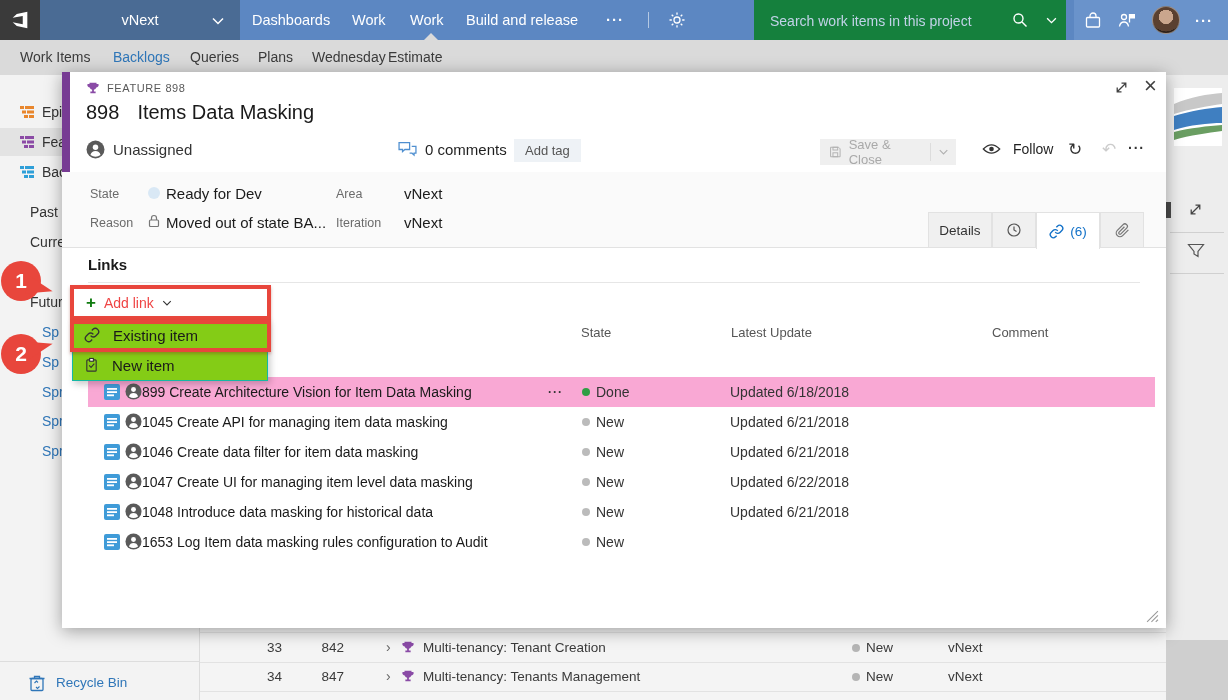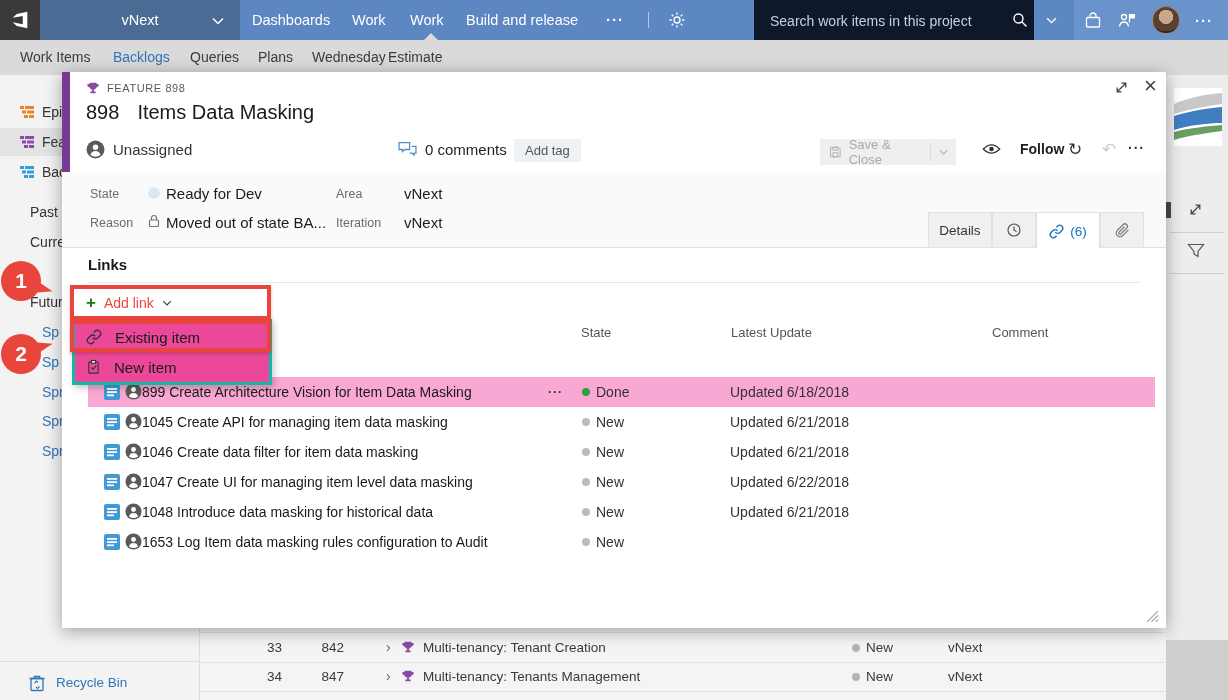--- a/index.html
+++ b/index.html
@@ -9,21 +9,21 @@
 
   
   .topnav{left:0;top:0;width:1228px;height:40px;background:#5c87c2;z-index:5;}
   .logo-box{left:0;top:0;width:40px;height:40px;background:#3a3a3a;display:flex;align-items:center;justify-content:center;}
   .project-tab{left:40px;top:0;width:200px;height:40px;background:#4a6b94;color:#fff;}
   .project-name{left:0;top:0;width:200px;height:40px;line-height:40px;text-align:center;font-size:14.5px;color:#fff;}
   .project-chevron{left:172px;top:17px;}
   .navitem{top:0;height:40px;line-height:40px;color:#fff;font-size:14.5px;white-space:nowrap;}
   .nav-divider{left:648px;top:12px;width:1px;height:16px;background:rgba(255,255,255,.55);}
   .work-caret{left:424px;top:33px;width:0;height:0;border-left:7px solid transparent;border-right:7px solid transparent;border-bottom:7px solid #dadada;}
-  .search-box{left:754px;top:0;width:280px;height:40px;background:#0f172a;}
+  .search-box{left:754px;top:0;width:312px;height:40px;background:#15803d;}
   .search-box input{position:absolute;left:14px;top:0;width:236px;height:40px;background:transparent;border:none;outline:none;color:#fff;font-size:14px;font-family:"Liberation Sans",sans-serif;}
   .search-box input::placeholder{color:#c2d2e8;}
   .right-icons{left:1074px;top:0;width:154px;height:40px;background:#6a93cb;display:flex;align-items:center;gap:15px;padding-left:10px;box-sizing:border-box;}
   .avatar-photo{width:26px;height:26px;border-radius:50%;background:radial-gradient(circle at 50% 38%, #caa68d 0 34%, #5a4030 35% 70%, #2e2119 71%);border:1px solid rgba(255,255,255,.4);}
   .more-glyph{color:#fff;font-size:15px;letter-spacing:1px;font-weight:bold;}
 
   
   .subnav{left:0;top:40px;width:1228px;height:35px;background:#dadada;z-index:4;}
   .subnav .navitem2{top:0;height:35px;line-height:35px;font-size:14px;color:#3b3b3b;}
   .subnav .active{color:#2f76b8;}
@@ -66,40 +66,40 @@
   .title-row{left:24px;top:29px;height:28px;font-size:20px;color:#1a1a1a;white-space:nowrap;}
   .title-row .wid{margin-right:18px;}
   .meta-row{left:0;top:64px;width:1104px;height:32px;}
   .assigned{left:24px;top:4px;display:flex;align-items:center;gap:8px;font-size:15px;color:#333;}
   .comments{left:336px;top:5px;display:flex;align-items:center;gap:8px;font-size:15px;color:#1f1f1f;}
   .add-tag{left:452px;top:3px;background:#eef2f6;color:#555;font-size:13px;padding:4px 11px;cursor:pointer;}
   .save-btn{left:758px;top:3px;width:136px;height:26px;background:#efefef;color:#a9a9a9;font-size:13px;display:flex;align-items:center;cursor:default;}
   .save-btn .ic{margin:0 7px 0 9px;}
   .save-btn .split{width:1px;height:18px;background:#dcdcdc;margin-left:10px;}
   .save-btn .caret{margin:0 8px;}
-  .follow-btn{left:920px;top:5px;display:flex;align-items:center;gap:19px;font-size:14px;color:#1f1f1f;cursor:pointer;font-weight:bold;}
+  .follow-btn{left:920px;top:5px;display:flex;align-items:center;gap:12px;font-size:14px;color:#1f1f1f;cursor:pointer;}
   .icon-btn{top:3px;font-size:17px;color:#333;cursor:pointer;}
   .icon-btn.disabled{color:#ccc;cursor:default;}
   .hdr-more{left:1066px;top:4px;color:#333;font-size:14px;letter-spacing:1px;font-weight:bold;cursor:pointer;}
 
   
   .band{left:0;top:100px;width:1104px;height:76px;background:#fafafa;border-bottom:1px solid #e2e2e2;box-sizing:border-box;}
   .f-label{position:absolute;font-size:12.5px;color:#6b6b6b;}
   .f-value{position:absolute;font-size:15px;color:#1b1b1b;font-weight:500;}
   .state-dot-field{position:absolute;left:86px;top:15px;width:12px;height:12px;border-radius:50%;background:#d9e8f5;}
   .tab{position:absolute;top:40px;height:36px;box-sizing:border-box;border:1px solid #e2e2e2;background:#f0f0f0;display:flex;align-items:center;justify-content:center;gap:6px;font-size:13.5px;color:#333;cursor:pointer;}
   .tab.active{background:#fff;height:37px;border-bottom:none;color:#1271c8;}
 
   
   .links-heading{left:26px;top:184px;font-size:15px;font-weight:bold;color:#1a1a1a;}
   .links-rule{left:26px;top:210px;width:1052px;height:1px;background:#e6e6e6;}
   .addlink-btn{left:12px;top:214px;height:33px;display:flex;align-items:center;gap:8px;padding-left:12px;cursor:pointer;z-index:26;}
   .addlink-btn .plus{color:#107c10;font-size:17px;font-weight:bold;line-height:1;}
   .addlink-btn .lbl{font-size:14px;color:#ef4444;}
-  .menu{left:10px;top:247px;width:194px;background:#ec4899;border:3px solid #14b8a6;box-shadow:2px 3px 7px rgba(0,0,0,.22);z-index:25;}
+  .menu{left:10px;top:247px;width:194px;background:#84cc16;border:1px solid #14b8a6;box-shadow:2px 3px 7px rgba(0,0,0,.22);z-index:25;}
   .menu-item{height:30px;display:flex;align-items:center;gap:13px;padding-left:11px;font-size:15px;color:#1a1a1a;cursor:pointer;}
   .redbox{border:4px solid #e8463c;box-sizing:border-box;z-index:30;pointer-events:none;box-shadow:0 2px 3px rgba(140,40,30,.35);}
   .redbox1{left:8px;top:213px;width:201px;height:35px;}
   .redbox2{left:8px;top:248px;width:201px;height:32px;}
 
   .col-hdr{position:absolute;top:253px;font-size:13px;color:#565656;}
   .link-row{left:26px;width:1067px;height:30px;}
   .link-row.hl{background:#f9a8d4;}
   .link-row .ttl{position:absolute;left:54px;top:0;height:30px;line-height:30px;font-size:14px;color:#1a1a1a;white-space:nowrap;}
   .link-row .more{position:absolute;left:460px;top:0;height:30px;line-height:30px;font-size:12px;font-weight:bold;color:#333;letter-spacing:1px;cursor:pointer;}

